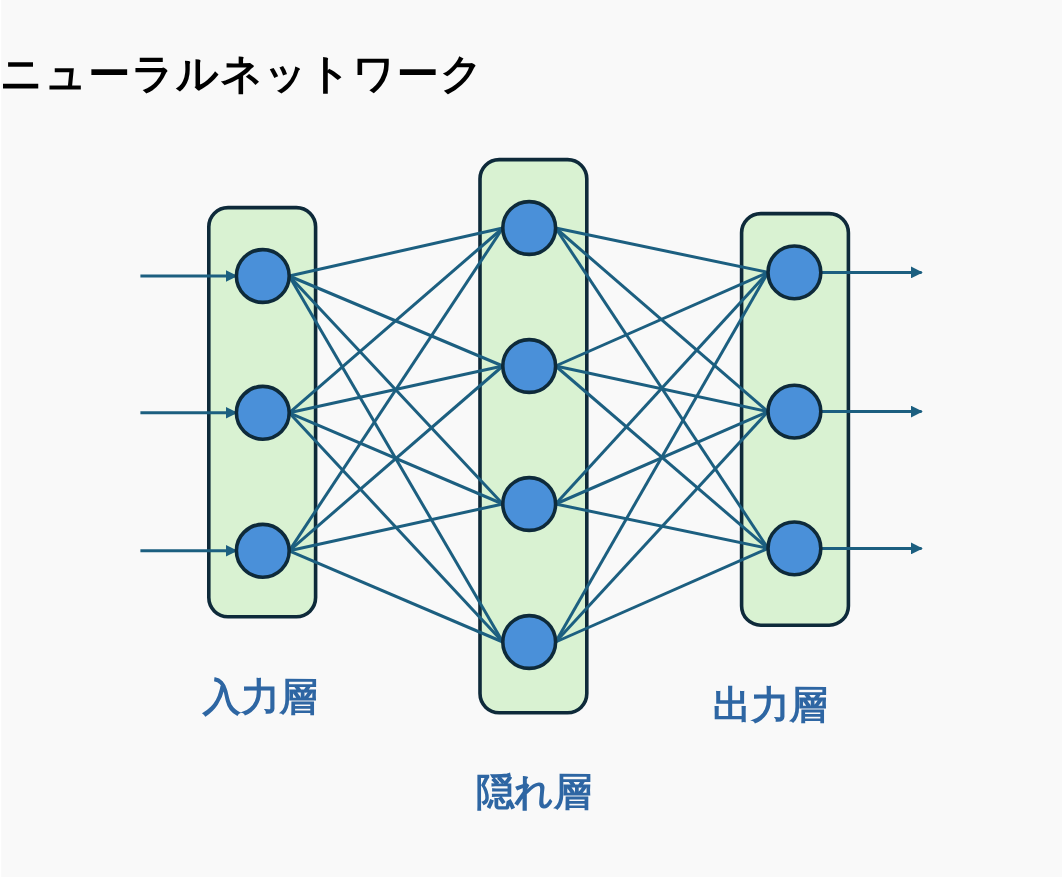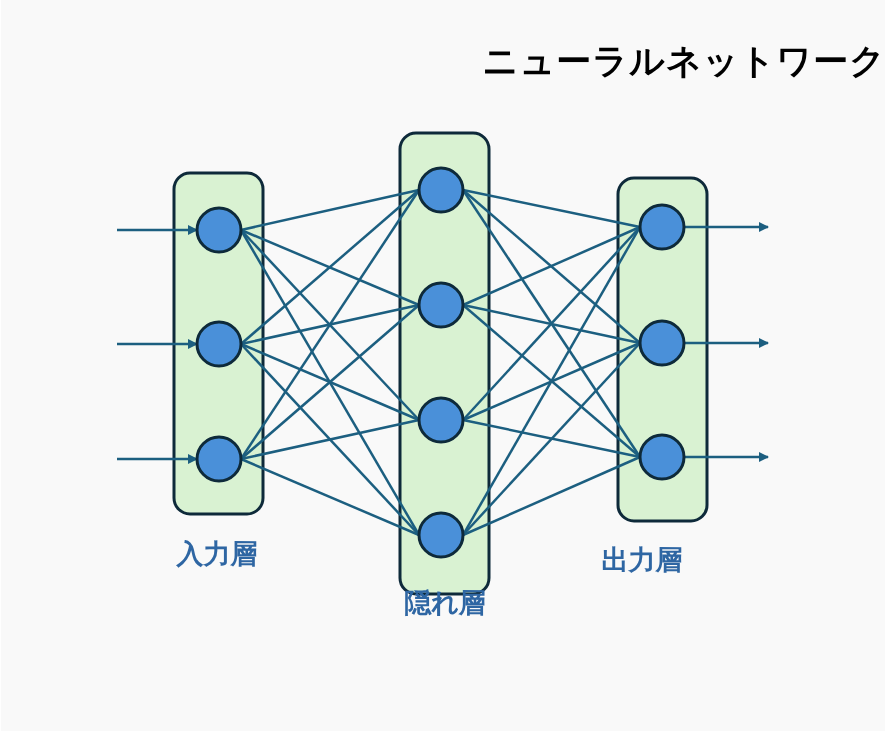--- a/index.html
+++ b/index.html
@@ -1,20 +1,20 @@
 <!DOCTYPE html>
 <html><head>
 <meta charset="utf-8">
 <style>
   html, body { margin:0; padding:0; }
   body { width:886px; height:731px; background:#ffffff; overflow:hidden; }
   .canvas { position:absolute; left:1px; top:0; width:884px; height:731px; background:#f9f9f9; }
-  .title { position:absolute; left:0; top:38px; width:886px; text-align:right;
+  .title { position:absolute; left:0; top:38px; width:886px; text-align:left;
            font-family:"DejaVu Sans", sans-serif; font-weight:bold; font-size:35px; color:#000; letter-spacing:1px; }
-  .label { position:absolute; font-family:"DejaVu Sans", sans-serif; font-weight:bold; font-size:27px; color:#2e66a3; text-align:center; width:160px; }
+  .label { position:absolute; font-family:"DejaVu Sans", sans-serif; font-weight:bold; font-size:32px; color:#2e66a3; text-align:center; width:160px;margin-top:24px; }
   svg { position:absolute; left:0; top:0; }
 </style>
 </head>
 <body>
 
 <div class="canvas"></div>
 
 <div class="title">ニューラルネットワーク</div>
 
 <svg id="net" width="886" height="731">
@@ -70,14 +70,14 @@
       <circle cx="441" cy="305" r="22" fill="#4a90d9" stroke="#0e2a3a" stroke-width="3"></circle>
       <circle cx="441" cy="420" r="22" fill="#4a90d9" stroke="#0e2a3a" stroke-width="3"></circle>
       <circle cx="441" cy="535" r="22" fill="#4a90d9" stroke="#0e2a3a" stroke-width="3"></circle>
       <circle cx="662" cy="227" r="22" fill="#4a90d9" stroke="#0e2a3a" stroke-width="3"></circle>
       <circle cx="662" cy="343" r="22" fill="#4a90d9" stroke="#0e2a3a" stroke-width="3"></circle>
       <circle cx="662" cy="457" r="22" fill="#4a90d9" stroke="#0e2a3a" stroke-width="3"></circle>
     </g>
 </svg>
 
 <div class="label" style="left:137px; top:536px;">入力層</div>
-<div class="label" style="left:365px; top:585px;">隠れ層</div>
+<div class="label" style="left:365px; top:615px;">隠れ層</div>
 <div class="label" style="left:562px; top:542px;">出力層</div>
 
 </body></html>

